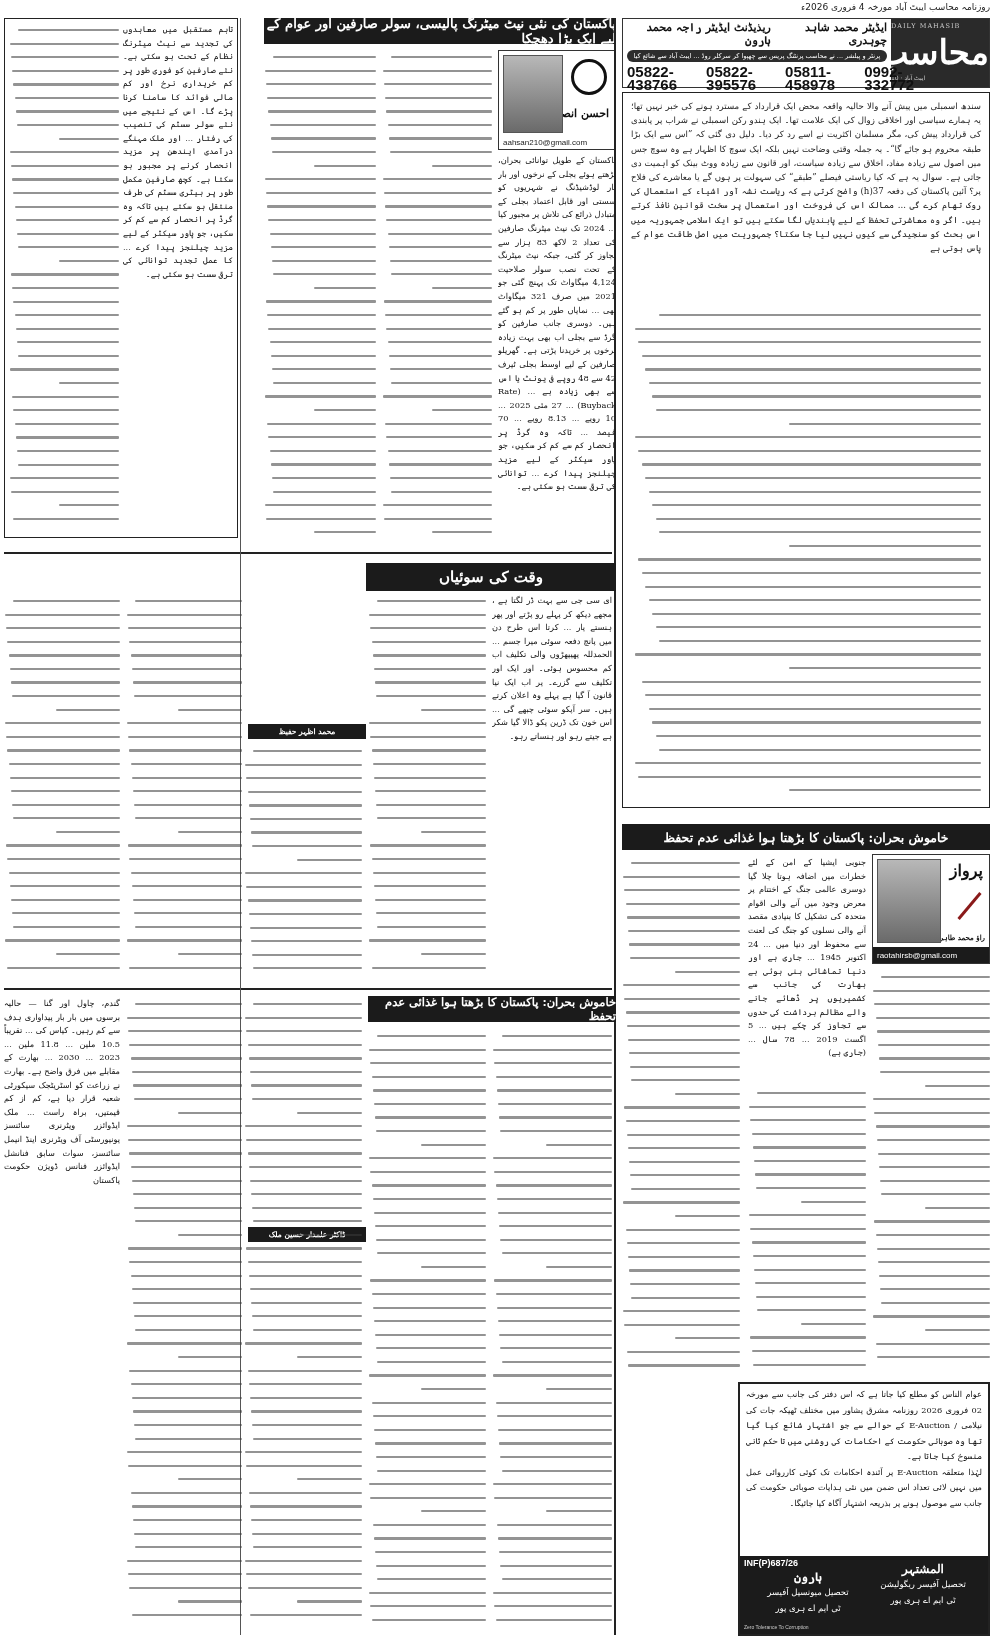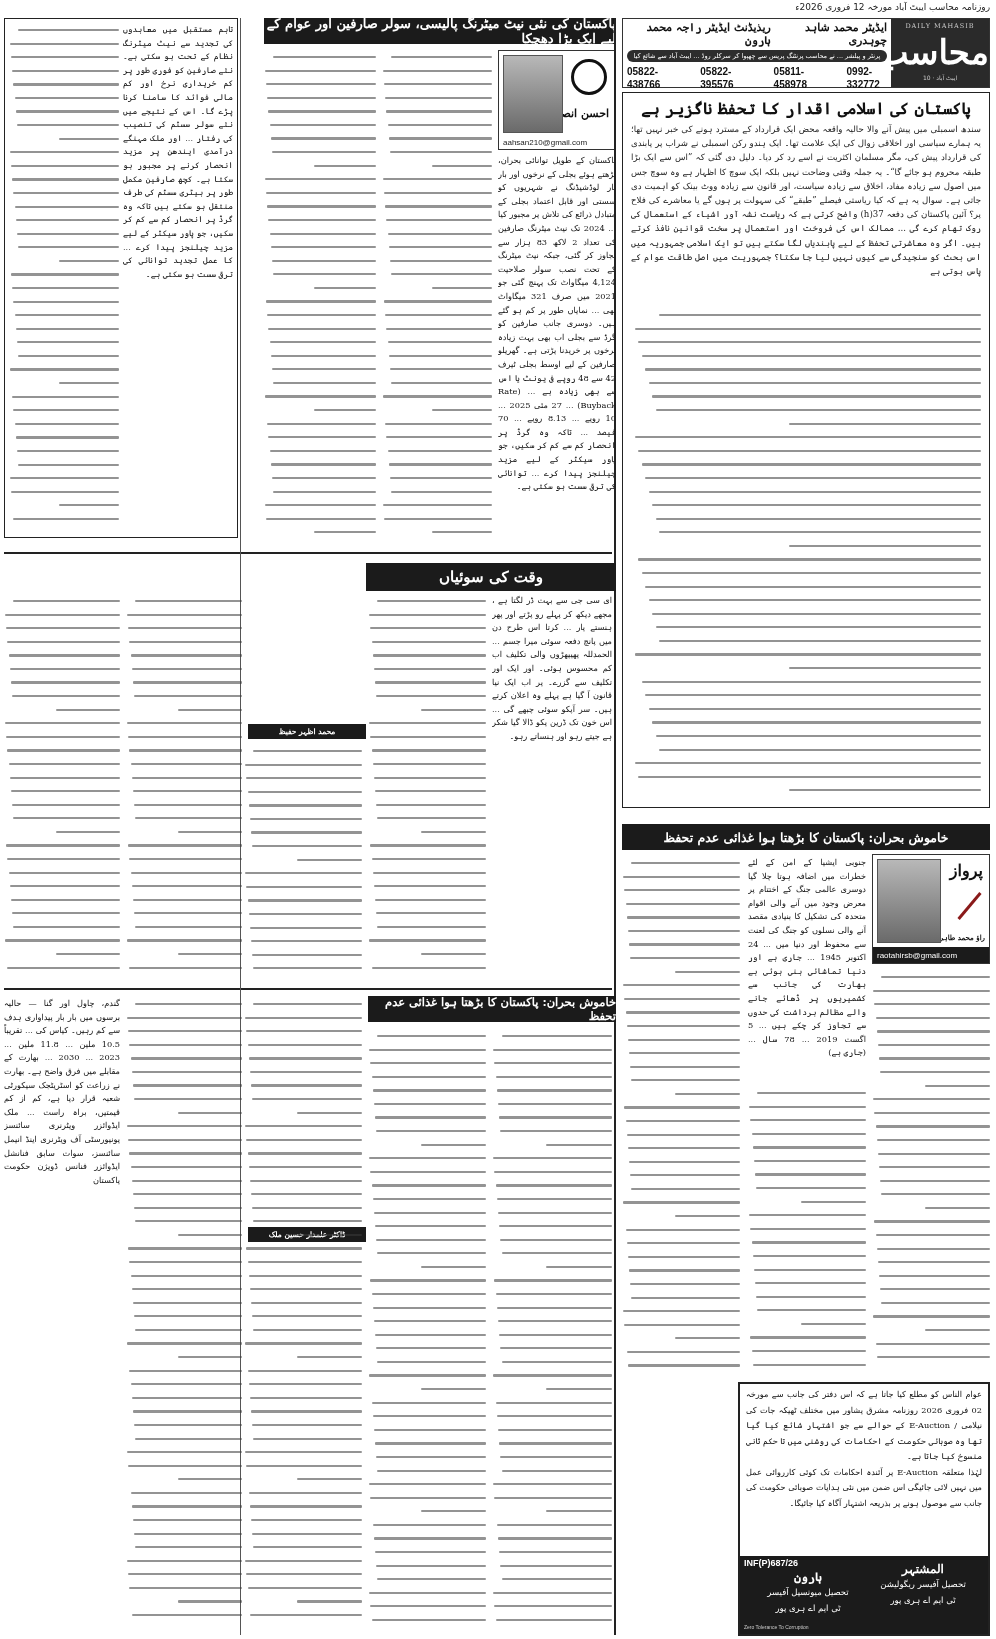--- a/index.html
+++ b/index.html
@@ -8,29 +8,29 @@
   .abs { position: absolute; }
   .box { border: 1.5px solid #222; background: #fff; }
   .dark { background: #1b1b1b; color: #fff; }
   .title-bar { display: flex; align-items: center; justify-content: center; font-family: "DejaVu Serif", serif; font-weight: bold; }
 
   
   #date { top: 2px; right: 6px; font-size: 9px; color: #222; }
 
   
   #masthead { top: 18px; right: 6px; width: 368px; height: 70px; border: 1.5px solid #333; }
-  #mast-logo { position: absolute; right: 0; top: 0; width: 98px; height: 100%; background: #2a2a2a; color: #fff; text-align: center; }
+  #mast-logo { position: absolute; right: 0; top: 0; width: 98px; height: 100%; background: #2a2a2a; color: #fff; text-align: left; }
   #mast-logo .en { font-size: 6.5px; letter-spacing: 1px; color: #ccc; direction: ltr; font-family: "DejaVu Serif", serif; padding-top: 3px; }
   #mast-logo .ur-big { font-size: 34px; font-family: "DejaVu Serif", serif; font-weight: bold; line-height: 44px; }
   #mast-logo .small { font-size: 6px; color: #ccc; }
   #mast-info { position: absolute; right: 102px; left: 4px; top: 2px; bottom: 2px; }
   .mast-editors { display: flex; justify-content: space-between; font-size: 11px; font-weight: bold; font-family: "DejaVu Serif", serif; }
   .mast-editors span.role { margin-left: 4px; }
   .mast-strip { background: #2d2d2d; color: #fff; font-size: 6.5px; border-radius: 6px; padding: 2px 6px; margin: 3px 0; text-align: center; }
-  .mast-phones { display: flex; justify-content: space-between; direction: ltr; font-size: 10px; font-weight: bold; font-family: "Liberation Sans", sans-serif; line-height: 13px; gap: 29px; }
+  .mast-phones { display: flex; justify-content: space-between; direction: ltr; font-size: 15px; font-weight: bold; font-family: "Liberation Sans", sans-serif; line-height: 13px; gap: 29px; }
 
   
   #editorial { top: 92px; right: 6px; width: 368px; height: 716px; padding: 6px 8px; }
   #editorial h1 { font-size: 16px; text-align: center; font-family: "DejaVu Serif", serif; margin-bottom: 4px; }
   #editorial .body { font-size: 8.6px; line-height: 14.2px; font-family: "DejaVu Serif", serif; text-align: justify; color: #222; }
 
   
   #art1-title { top: 18px; right: 380px; width: 352px; height: 26px; font-size: 13px; }
   .photo-face { position: absolute; background: linear-gradient(180deg, #b8b8b8, #6a6a6a); border: 1px solid #555; }
   .logo-circle { position: absolute; width: 36px; height: 36px; border-radius: 50%; border: 3px solid #111; background: #fff; }
@@ -65,21 +65,21 @@
   #ad-slogan { position: absolute; bottom: 4px; left: 4px; font-size: 5px; direction: ltr; font-family: "Liberation Sans", sans-serif; color: #ccc; }
 
   .rule-h { position: absolute; height: 1.5px; background: #222; }
   .rule-v { position: absolute; width: 1px; background: #555; }
   .lines { position: absolute; overflow: hidden; }
   .line { height: 2.2px; background: #3a3a3a; opacity: .55; margin-bottom: 11.4px; border-radius: 1px; }
 </style>
 </head>
 <body>
 
-<div class="abs" id="date">روزنامہ محاسب ایبٹ آباد مورخہ 12 فروری 2026ء</div>
+<div class="abs" id="date">روزنامہ محاسب ایبٹ آباد مورخہ 4 فروری 2026ء</div>
 
 <div class="abs" id="masthead">
   <div id="mast-logo">
     <div class="en">DAILY MAHASIB</div>
     <div class="ur-big">محاسب</div>
     <div class="small"><span>ایبٹ آباد</span> · <span>10</span></div>
   </div>
   <div id="mast-info">
     <div class="mast-editors">
       <span><span class="role">ایڈیٹر</span><span>محمد شاہد چوہدری</span></span>
@@ -95,21 +95,20 @@
     <div class="mast-phones">
       <span>05822-458007</span>
       <span>05822-448731</span>
       <span>05811-458978</span>
       <span>0992-341271</span>
     </div>
   </div>
 </div>
 
 <div class="abs box" id="editorial">
-  <h1>پاکستان کی اسلامی اقدار کا تحفظ ناگزیر ہے</h1>
   <div class="body">سندھ اسمبلی میں پیش آنے والا حالیہ واقعہ محض ایک قرارداد کے مسترد ہونے کی خبر نہیں تھا؛ یہ ہمارے سیاسی اور اخلاقی زوال کی ایک علامت تھا۔ ایک ہندو رکن اسمبلی نے شراب پر پابندی کی قرارداد پیش کی، مگر مسلمان اکثریت نے اسے رد کر دیا۔ دلیل دی گئی کہ ”اس سے ایک بڑا طبقہ محروم ہو جائے گا“۔ یہ جملہ وقتی وضاحت نہیں بلکہ ایک سوچ کا اظہار ہے وہ سوچ جس میں اصول سے زیادہ مفاد، اخلاق سے زیادہ سیاست، اور قانون سے زیادہ ووٹ بینک کو اہمیت دی جاتی ہے۔ سوال یہ ہے کہ کیا ریاستی فیصلے ”طبقے“ کی سہولت پر ہوں گے یا معاشرے کی فلاح پر؟ آئین پاکستان کی دفعہ 37(h) واضح کرتی ہے کہ ریاست نشہ آور اشیاء کے استعمال کی روک تھام کرے گی ... ممالک اس کی فروخت اور استعمال پر سخت قوانین نافذ کرتے ہیں۔ اگر وہ معاشرتی تحفظ کے لیے پابندیاں لگا سکتے ہیں تو ایک اسلامی جمہوریہ میں اس بحث کو سنجیدگی سے کیوں نہیں لیا جا سکتا؟ جمہوریت میں اصل طاقت عوام کے پاس ہوتی ہے</div>
   <div class="lines" style="top:215px; left:8px; right:8px; bottom:6px;" id="ed-lines">
       <div class="line" style="width: 92%; margin-right: 0px; margin-top: 6px;"></div>
       <div class="line" style="width: 99%; margin-right: 0px; margin-top: 0px;"></div>
       <div class="line" style="width: 98%; margin-right: 0px; margin-top: 0px;"></div>
       <div class="line" style="width: 97%; margin-right: 0px; margin-top: 0px;"></div>
       <div class="line" style="width: 96%; margin-right: 0px; margin-top: 0px;"></div>
       <div class="line" style="width: 95%; margin-right: 0px; margin-top: 0px;"></div>
       <div class="line" style="width: 94%; margin-right: 0px; margin-top: 0px;"></div>
       <div class="line" style="width: 93%; margin-right: 0px; margin-top: 0px;"></div>
@@ -691,21 +690,21 @@
       <div class="line" style="width: 99%; margin-right: 0px; margin-top: 0px;"></div>
       <div class="line" style="width: 55%; margin-right: 0px; margin-top: 0px;"></div>
       <div class="line" style="width: 97%; margin-right: 0px; margin-top: 0px;"></div>
       <div class="line" style="width: 96%; margin-right: 0px; margin-top: 0px;"></div>
     </div>
 </div>
 
 <div class="abs" id="ad">
   <div id="ad-body">
     <p>عوام الناس کو مطلع کیا جاتا ہے کہ اس دفتر کی جانب سے مورخہ 02 فروری 2026 روزنامہ مشرق پشاور میں مختلف ٹھیکہ جات کی نیلامی / E-Auction کے حوالے سے جو اشتہار شائع کیا گیا تھا وہ صوبائی حکومت کے احکامات کی روشنی میں تا حکم ثانی منسوخ کیا جاتا ہے۔</p>
-    <p>لہٰذا متعلقہ E-Auction پر آئندہ احکامات تک کوئی کارروائی عمل میں نہیں لائی جائیگی اس ضمن میں نئی ہدایات صوبائی حکومت کی جانب سے موصول ہونے پر بذریعہ اشتہار آگاہ کیا جائیگا۔</p>
+    <p>لہٰذا متعلقہ E-Auction پر آئندہ احکامات تک کوئی کارروائی عمل میں نہیں لائی تعداد اس ضمن میں نئی ہدایات صوبائی حکومت کی جانب سے موصول ہونے پر بذریعہ اشتہار آگاہ کیا جائیگا۔</p>
   </div>
   <div id="ad-footer">
     <div id="ad-ref">INF(P)687/26</div>
     <div class="ad-sig" style="right:10px; top:6px; width:110px;">
       <div class="h">المشتہر</div>
       <div class="l">تحصیل آفیسر ریگولیشن</div>
       <div class="l">ٹی ایم اے ہری پور</div>
     </div>
     <div class="ad-sig" style="right:130px; top:14px; width:100px;">
       <div class="h">ہارون</div>

